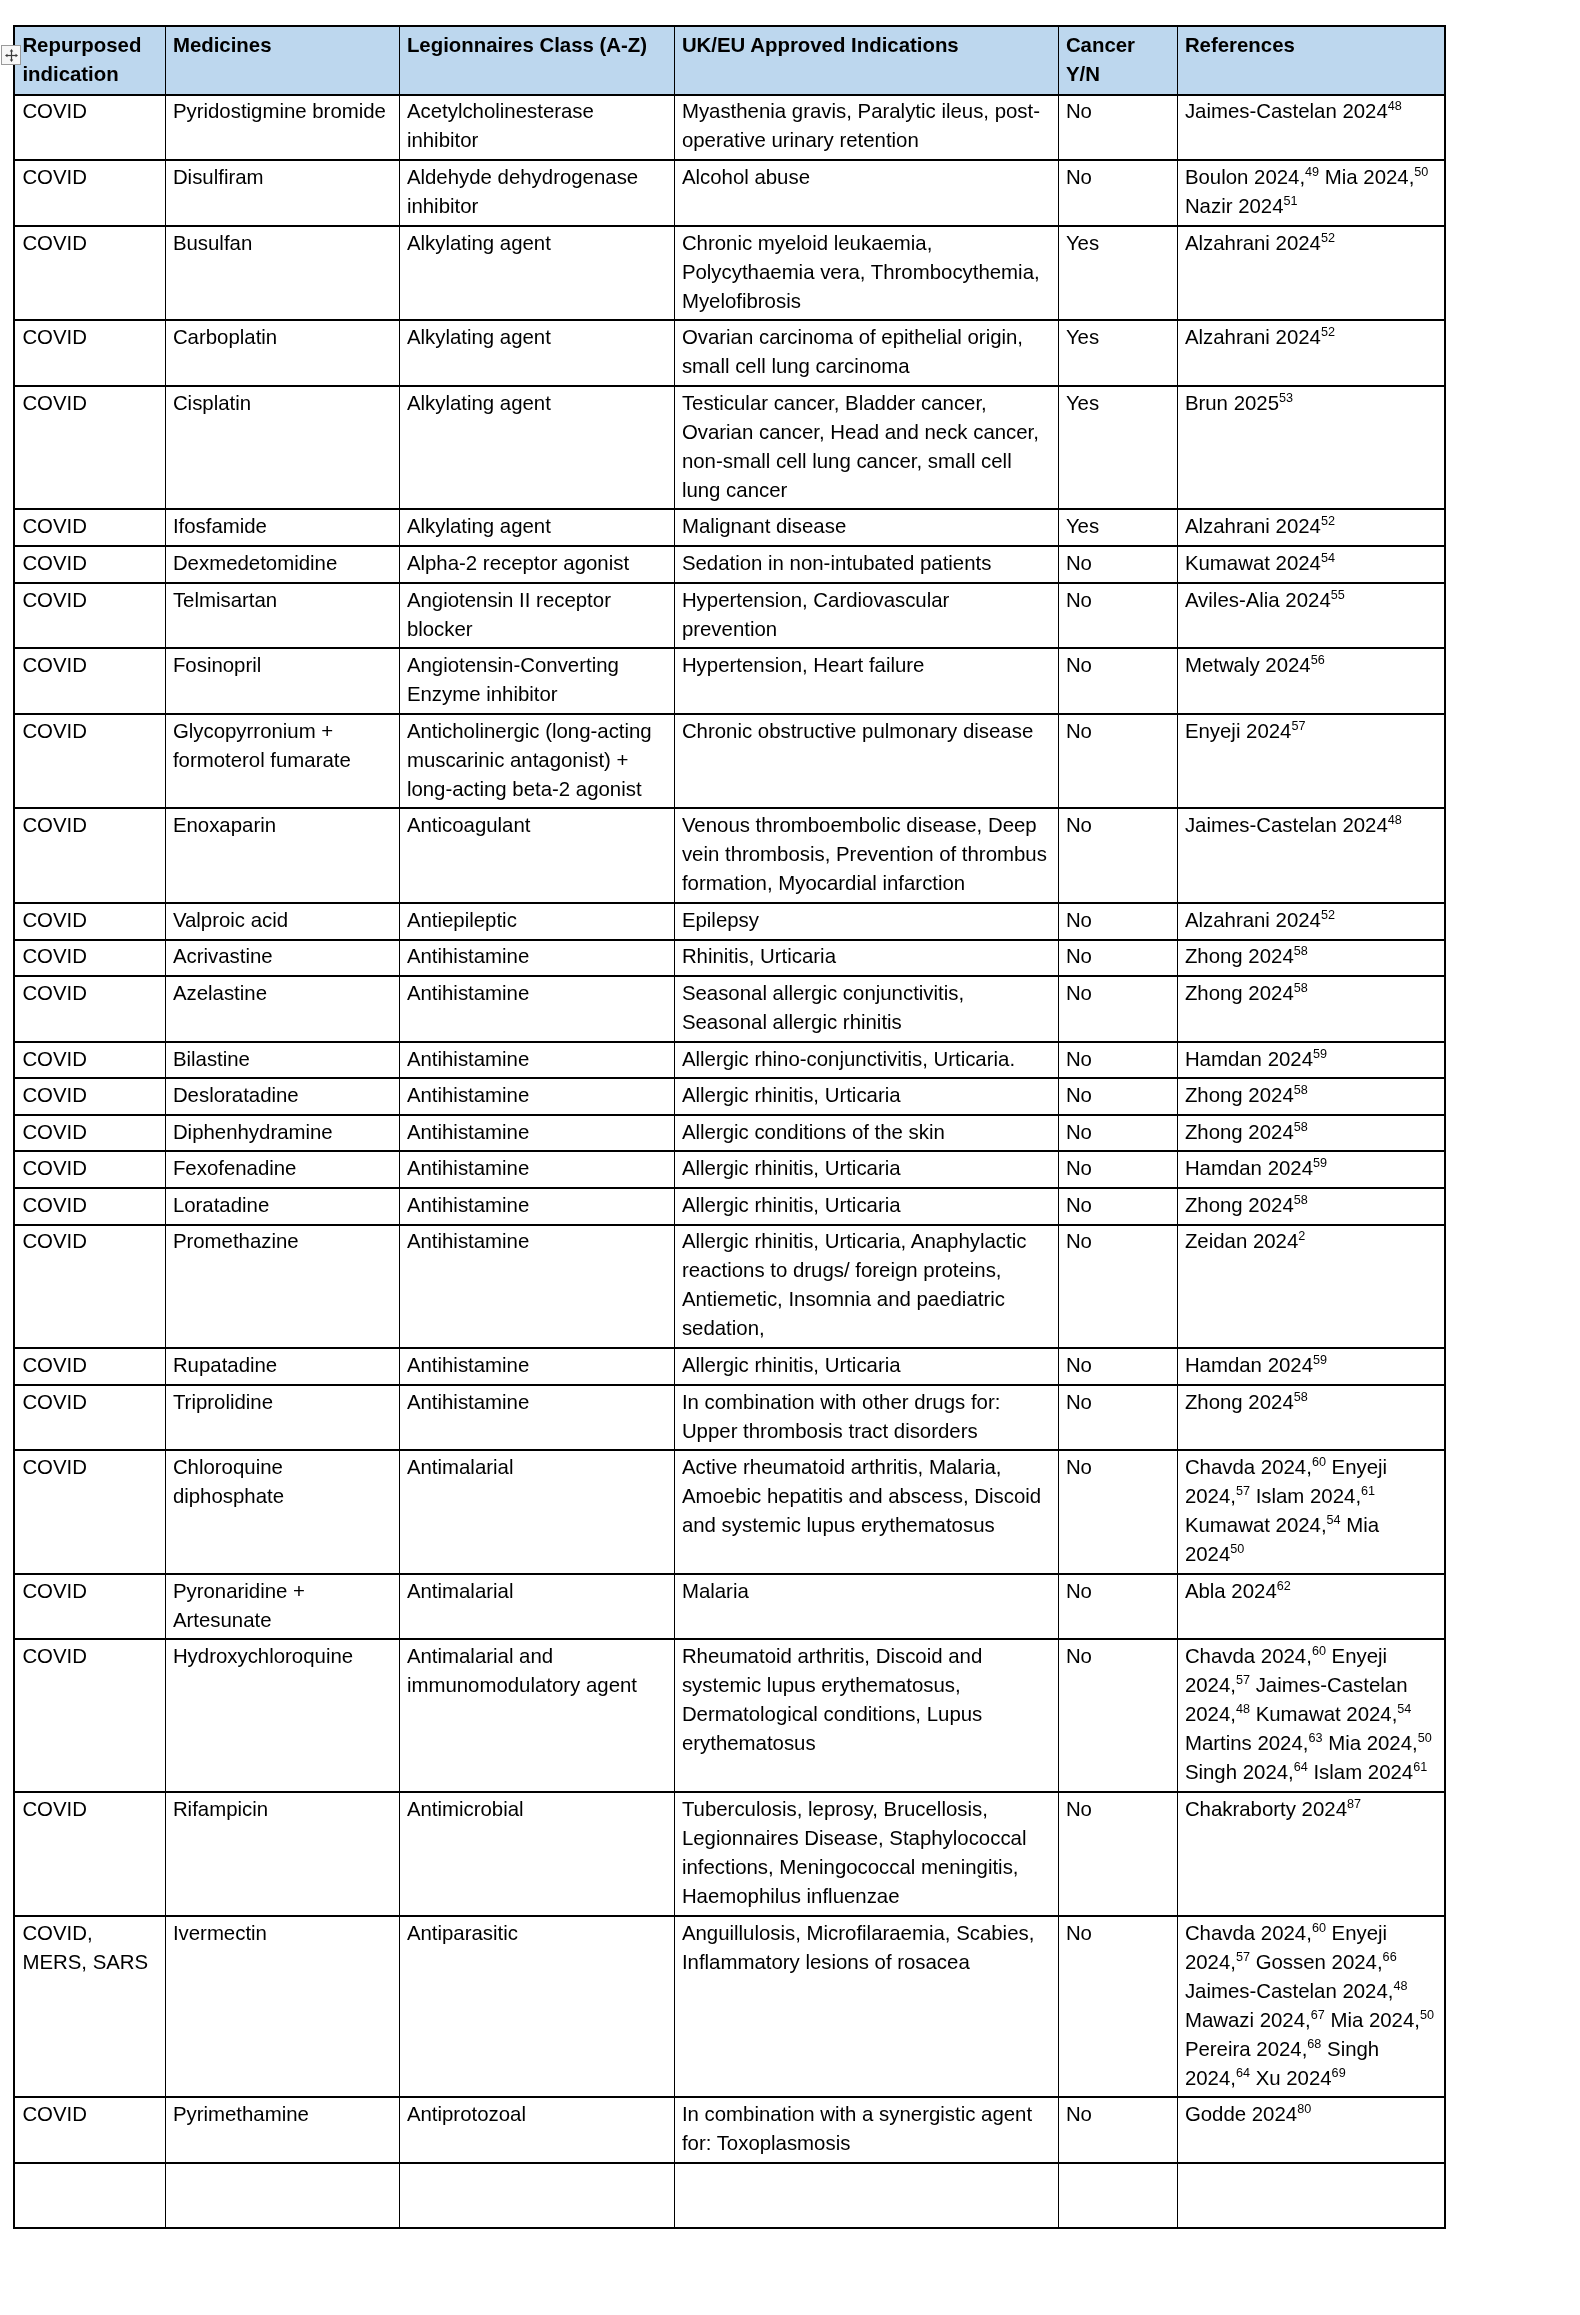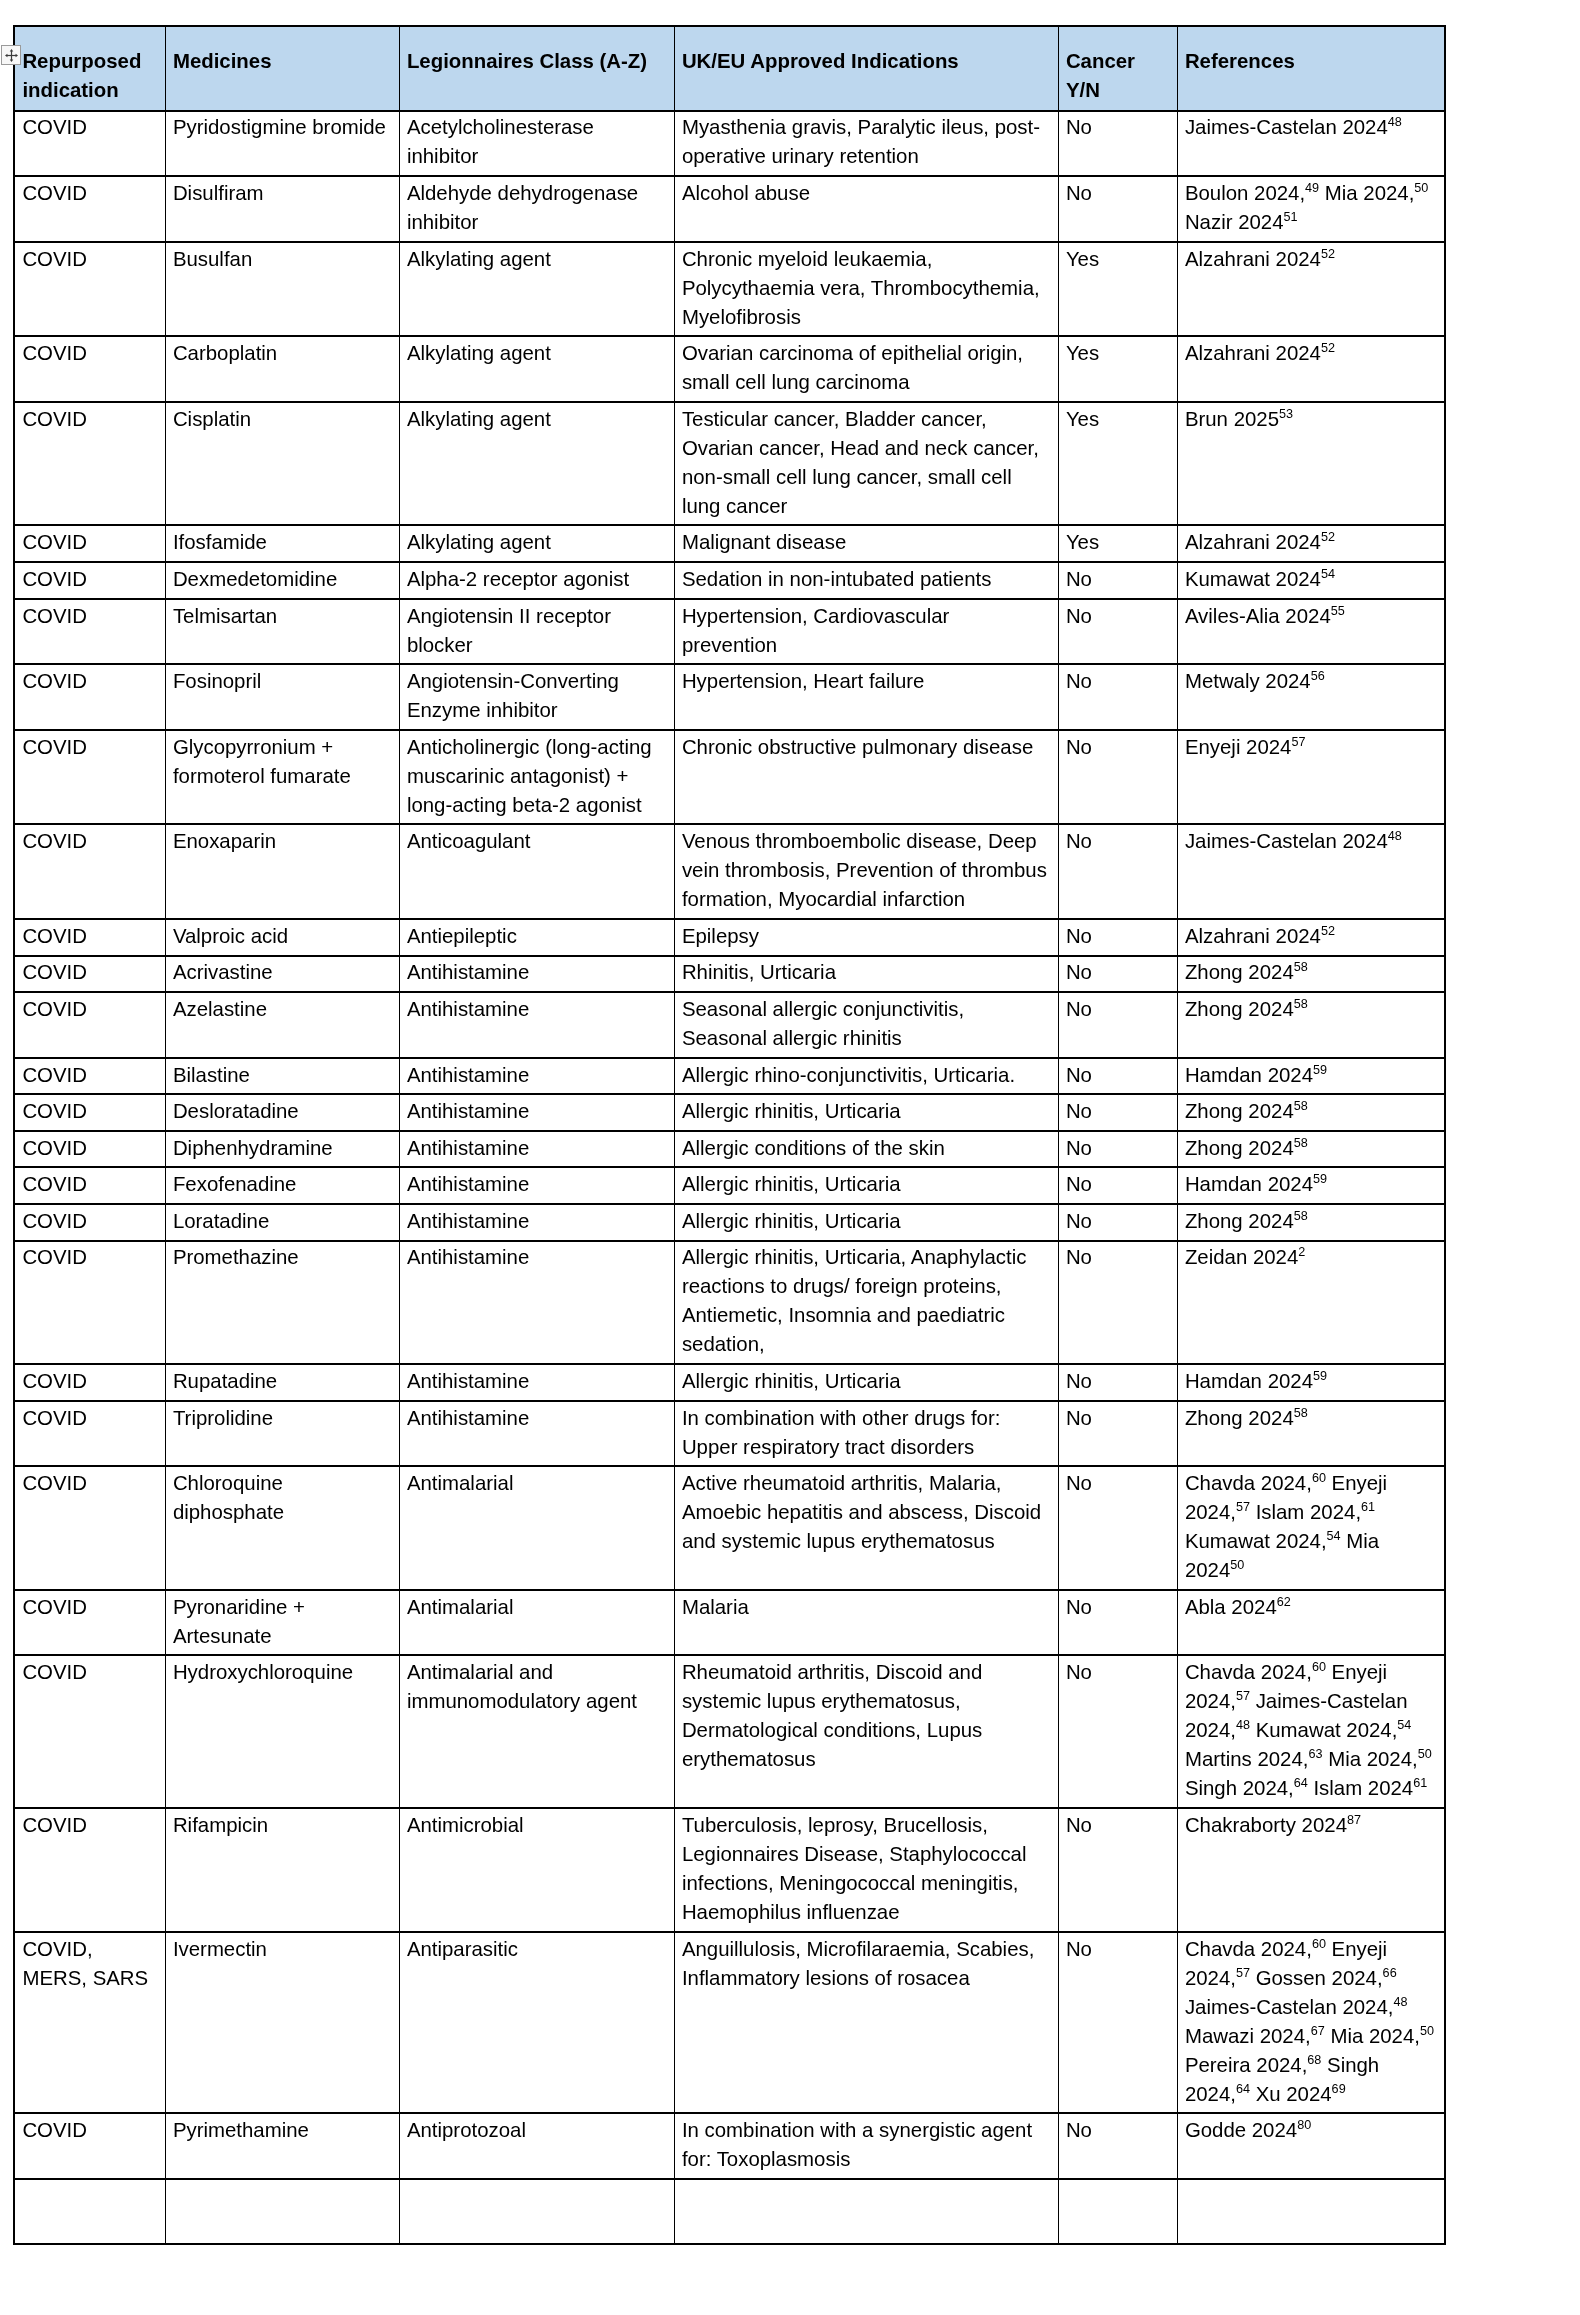--- a/index.html
+++ b/index.html
@@ -29,21 +29,21 @@
     border: 2.8px solid var(--border-c);
   }
   th, td {
     border-left: 1.9px solid var(--border-c);
     border-top: 2.8px solid var(--border-c);
     vertical-align: top; text-align: left;
     font-size: 20.4px; line-height: 29px;
     padding: 1.9px 7.4px 3.7px 7.4px;
     word-wrap: break-word; overflow-wrap: break-word;
   }
-  th { background: var(--header-bg); font-weight: 700; padding-top: 20px; padding-bottom: 4.6px; }
+  th { background: var(--header-bg); font-weight: 700; padding-top: 4px; padding-bottom: 4.6px; }
   sup { font-size: 0.62em; line-height: 0; vertical-align: super; letter-spacing: 0; }
   tbody tr:last-child td { height: 65px; }
 </style>
 </head>
 <body>
 
 <div>
 
 
   <div class="handle" title="">
@@ -244,21 +244,21 @@
     <td>Rupatadine</td>
     <td>Antihistamine</td>
     <td>Allergic rhinitis, Urticaria</td>
     <td>No</td>
     <td>Hamdan 2024<sup>59</sup></td>
   </tr>
         <tr>
     <td>COVID</td>
     <td>Triprolidine</td>
     <td>Antihistamine</td>
-    <td>In combination with other drugs for: Upper respiratory tract disorders</td>
+    <td>In combination with other drugs for: Upper thrombosis tract disorders</td>
     <td>No</td>
     <td>Zhong 2024<sup>58</sup></td>
   </tr>
         <tr>
     <td>COVID</td>
     <td>Chloroquine diphosphate</td>
     <td>Antimalarial</td>
     <td>Active rheumatoid arthritis, Malaria, Amoebic hepatitis and abscess, Discoid and systemic lupus erythematosus</td>
     <td>No</td>
     <td>Chavda 2024,<sup>60</sup> Enyeji 2024,<sup>57</sup> Islam 2024,<sup>61</sup> Kumawat 2024,<sup>54</sup> Mia 2024<sup>50</sup></td>

